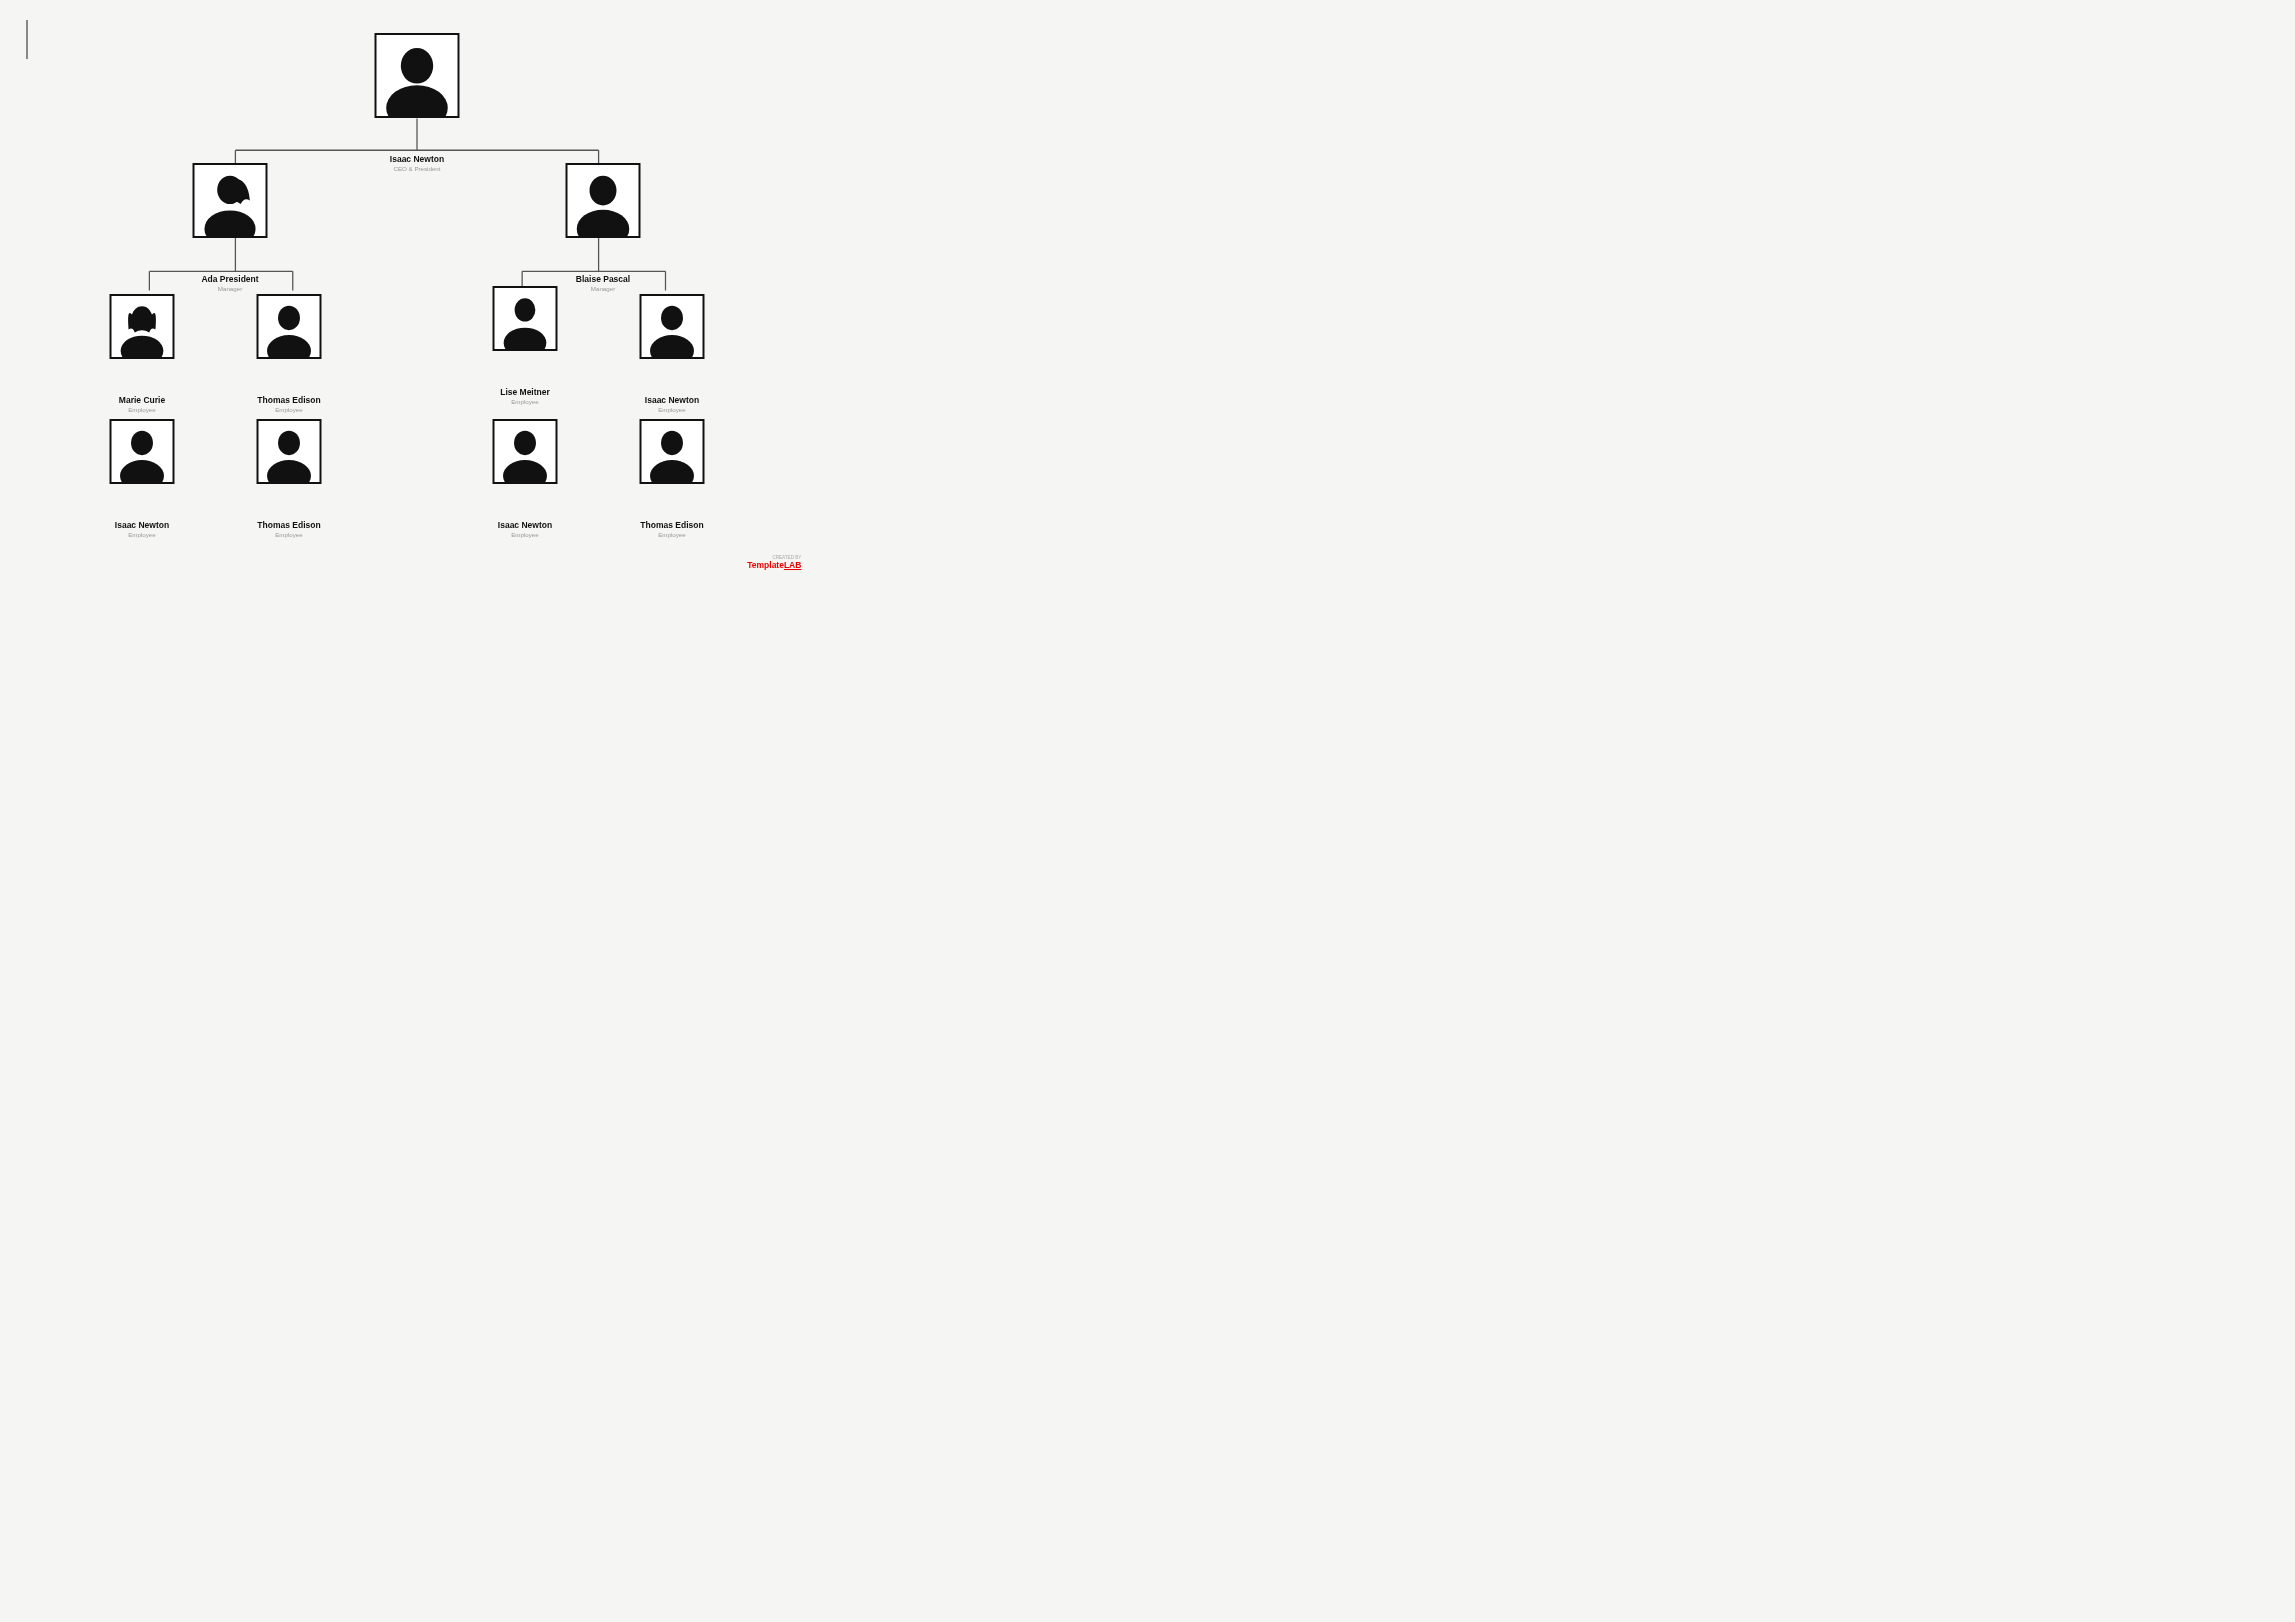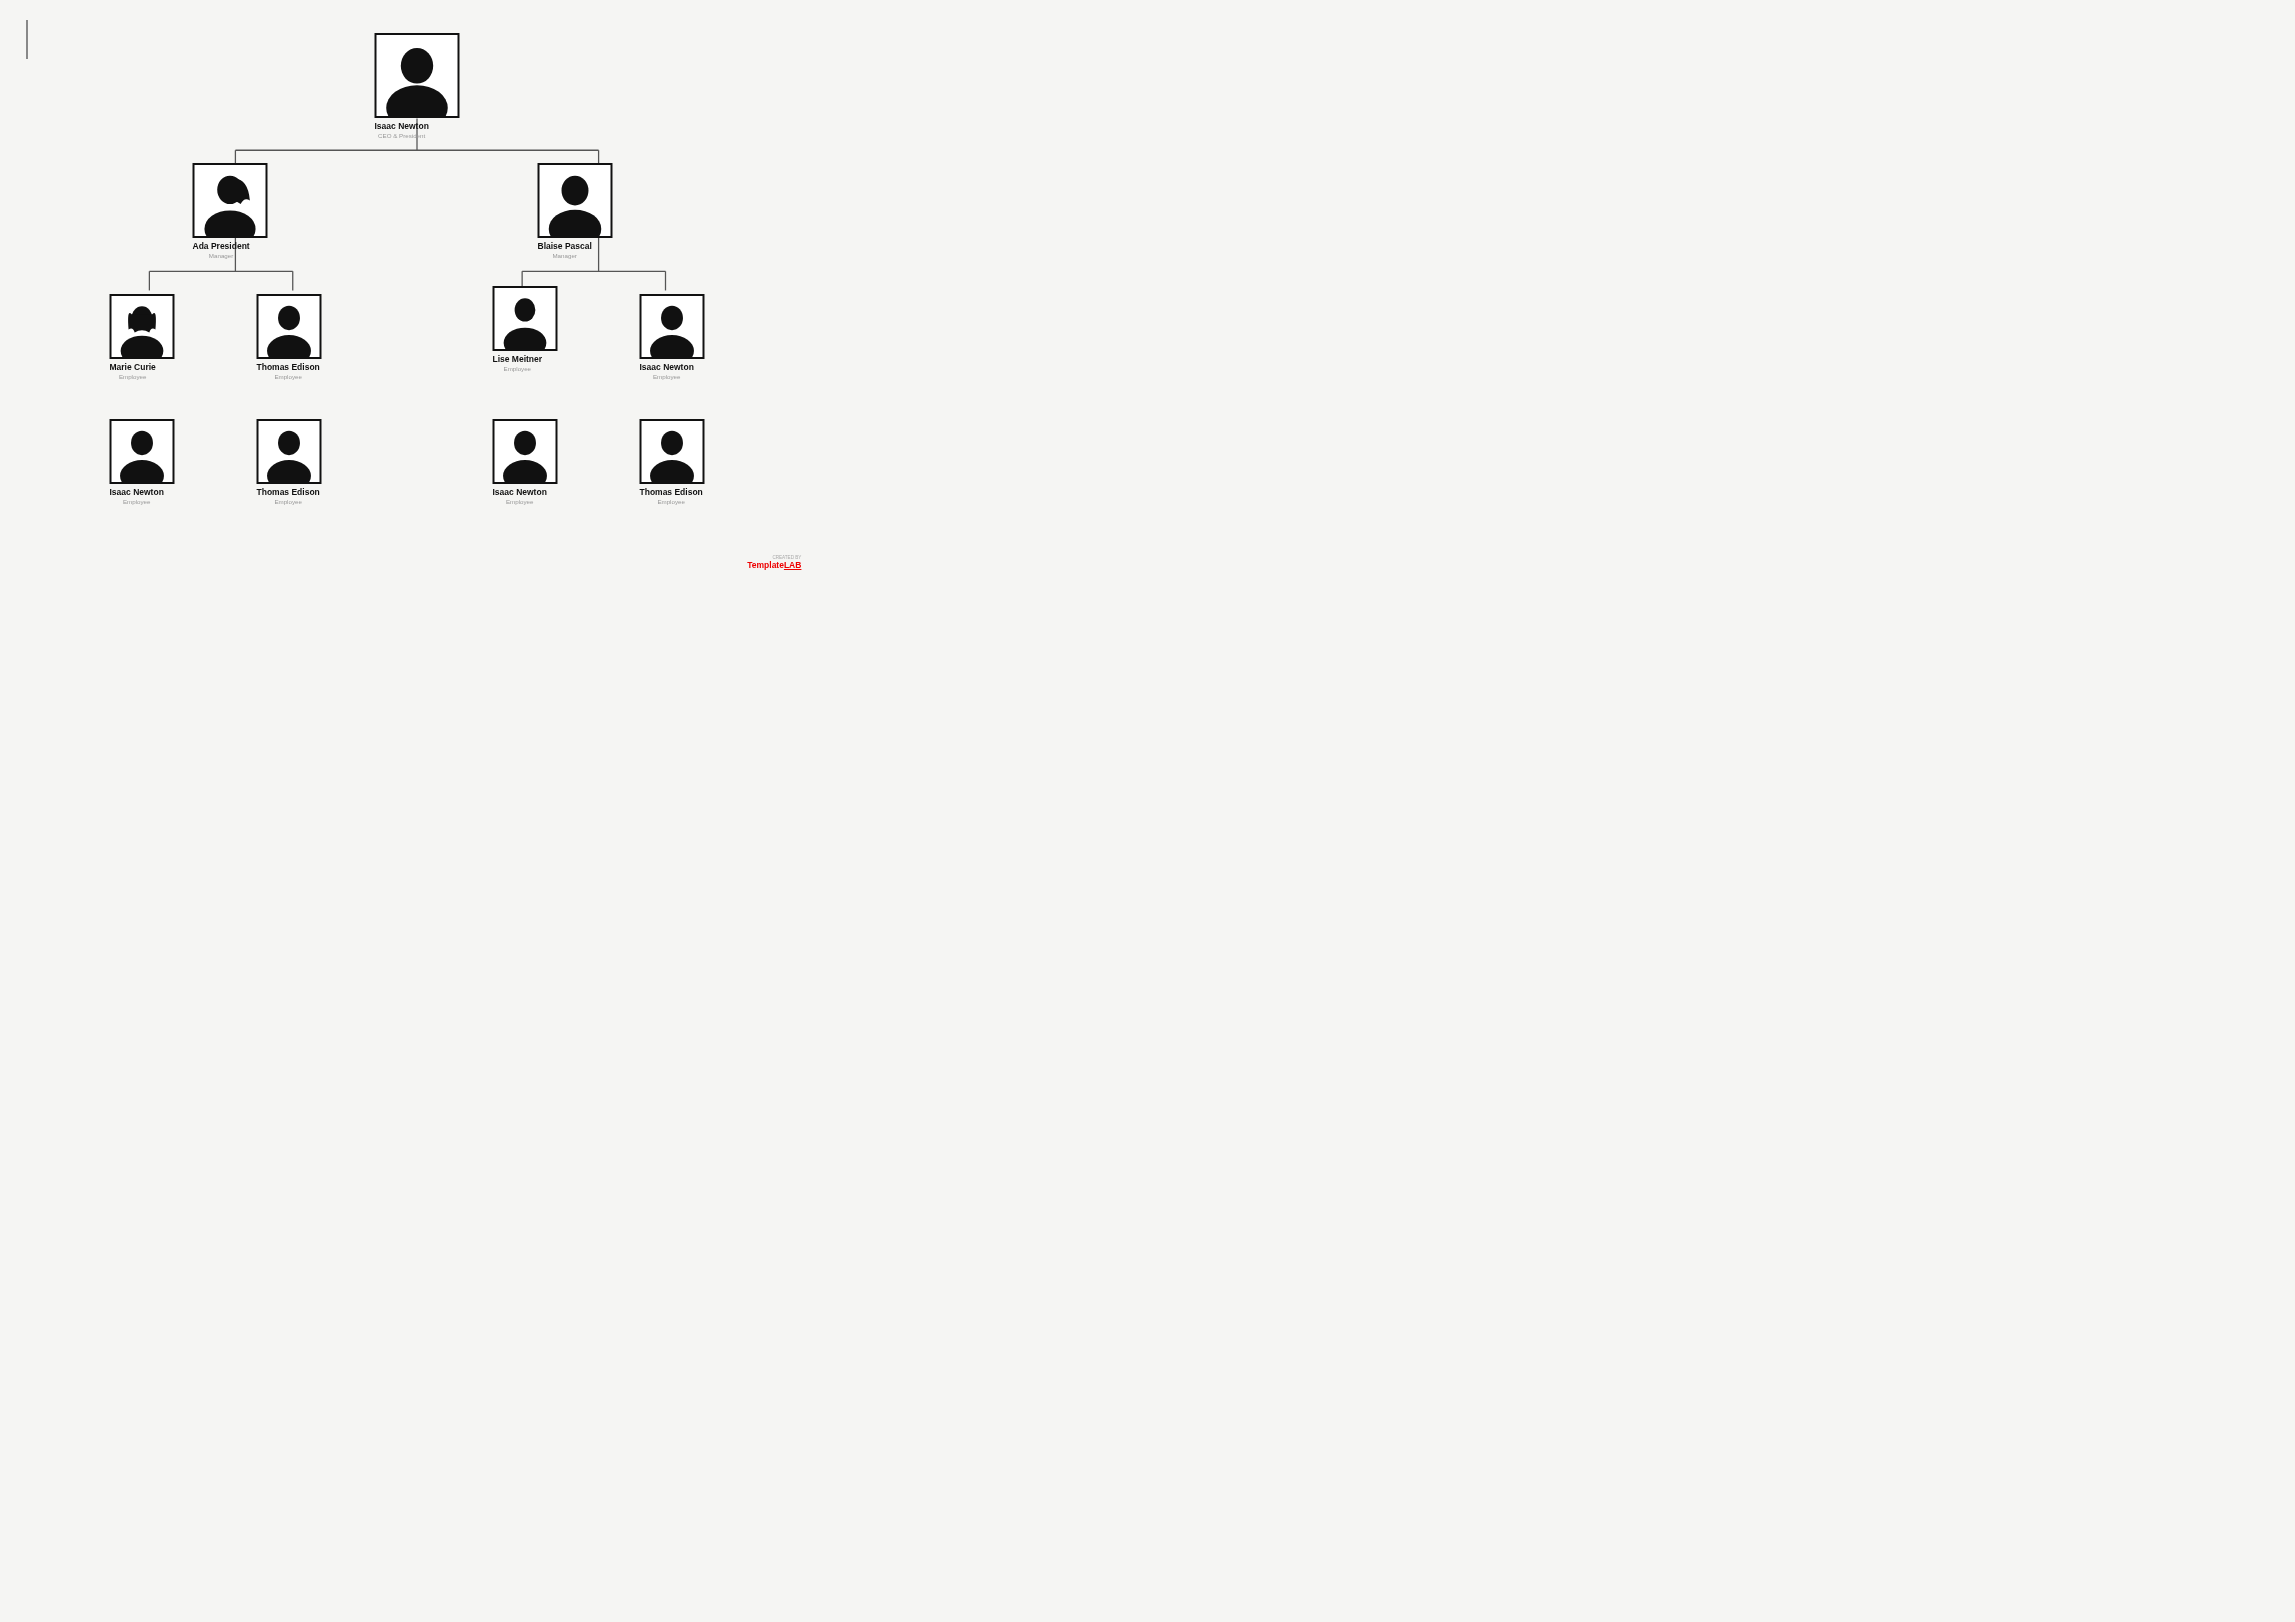--- a/index.html
+++ b/index.html
@@ -85,22 +85,23 @@
     .nodes-layer {
       position: relative;
       width: 746px;
       height: 497px;
     }
 
     .org-node {
       position: absolute;
       display: flex;
       flex-direction: column;
-      align-items: flex-start;
+      align-items: center;
       transform: translateX(-50%);
+      gap: 33px;
     }
 
     .org-node .avatar-frame {
       border: 2.6px solid #111;
       background: #fff;
       display: flex;
       align-items: center;
       justify-content: center;
       overflow: hidden;
     }
@@ -185,21 +186,21 @@
             <path d="M50,20 Q75,15 78,50 Q70,45 65,55 Q55,48 50,55 Z" fill="#111"></path>
             <ellipse cx="50" cy="90" rx="36" ry="26" fill="#111"></ellipse>
           </svg>
         </div>
         <div class="node-label">
           <span class="name">Ada President</span>
           <span class="role">Manager</span>
         </div>
       </div>
 
-      <div class="org-node" style="left:531px; top:137px;">
+      <div class="org-node" style="left:559px; top:137px;">
         <div class="avatar-frame" style="width:75px;height:75px;">
           <svg viewBox="0 0 100 100" xmlns="http://www.w3.org/2000/svg">
             <ellipse cx="50" cy="36" rx="19" ry="21" fill="#111"></ellipse>
             <ellipse cx="50" cy="90" rx="37" ry="27" fill="#111"></ellipse>
           </svg>
         </div>
         <div class="node-label">
           <span class="name">Blaise Pascal</span>
           <span class="role">Manager</span>
         </div>

